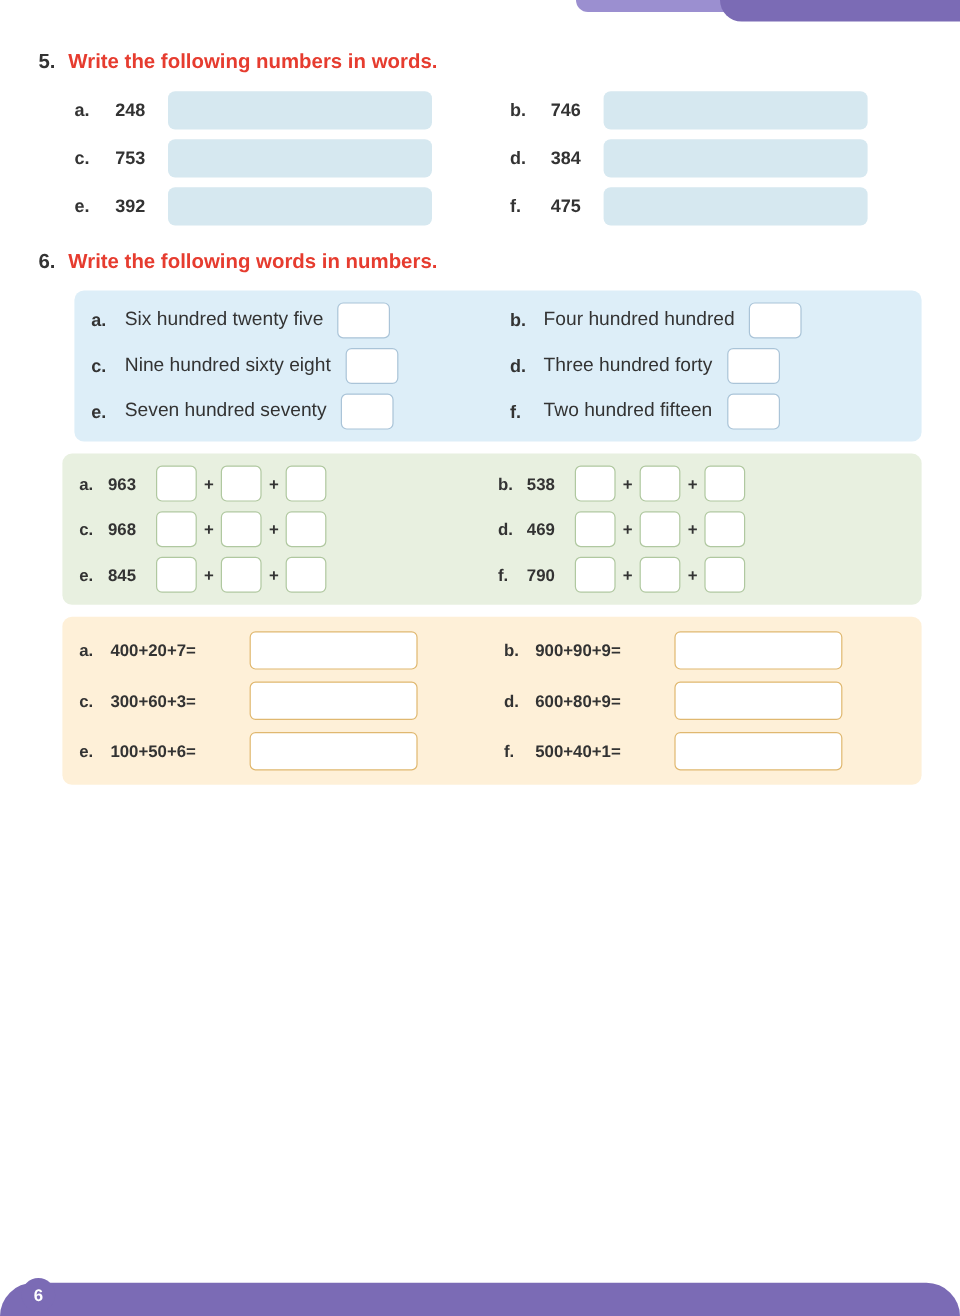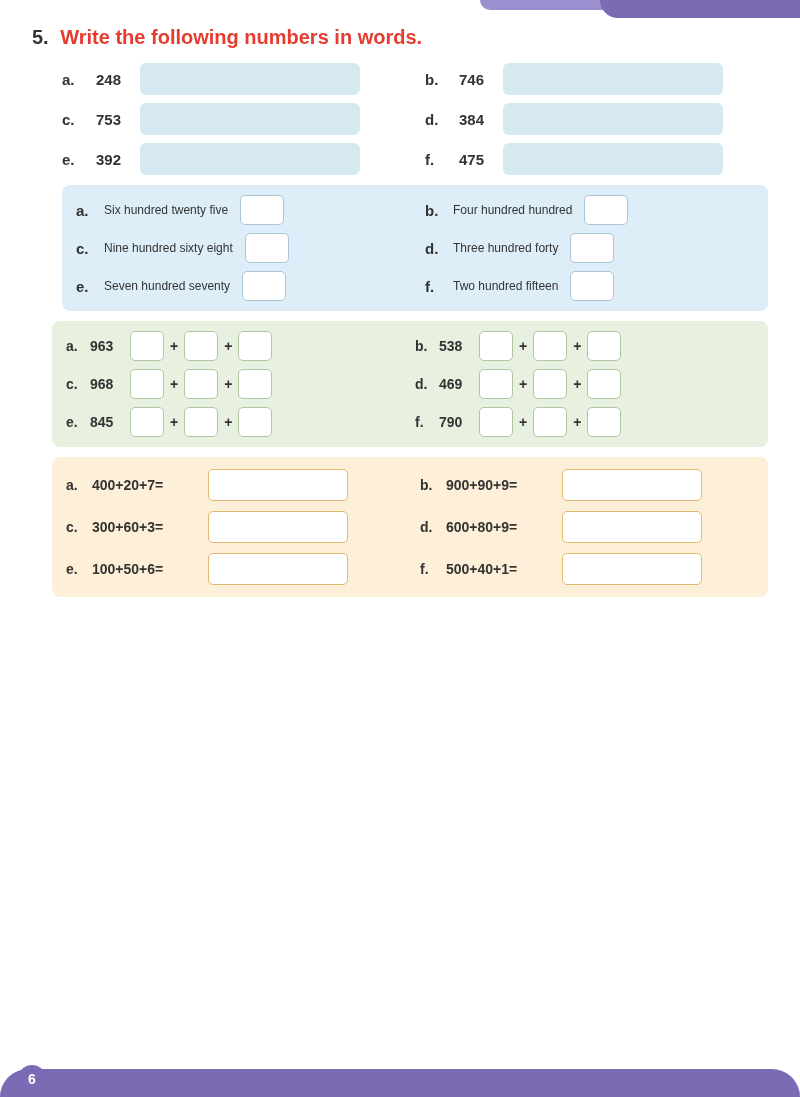--- a/index.html
+++ b/index.html
@@ -58,24 +58,24 @@
       z-index: 10;
     }
 
     .main-content {
       padding: 22px 32px 50px 32px;
     }
 
     
     .section-title {
       color: #e63c2f;
-      font-size: 20px;
+      font-size: 17px;
       font-weight: bold;
       margin-bottom: 14px;
-      margin-top: 4px;
+      margin-top: 20px;
     }
     .section-number {
       color: #333;
       font-weight: bold;
       margin-right: 6px;
     }
 
     
     .ans-box {
       background: #d6e8f0;
@@ -115,21 +115,21 @@
       border-radius: 8px;
       padding: 10px 14px;
       margin-bottom: 10px;
     }
     .s6-item {
       display: flex;
       align-items: center;
       gap: 8px;
     }
     .s6-label { min-width: 20px; font-weight: bold; color: #333; }
-    .s6-text { color: #333; font-size: 12px; margin-right: 4px; }
+    .s6-text { color: #333; font-size: 16px; margin-right: 4px; }
     .ans-box-tiny {
       width: 44px;
       background: #fff;
       border: 1.5px solid #aac4d8;
       border-radius: 5px;
       height: 30px;
       outline: none;
       padding: 0 4px;
       font-size: 14px;
     }
@@ -238,20 +238,24 @@
       <span class="s5-num">392</span>
       <input class="ans-box ans-box-wide" type="text" style="">
     </div>
     <div class="s5-item">
       <span class="s5-label">f.</span>
       <span class="s5-num">475</span>
       <input class="ans-box ans-box-wide" type="text" style="">
     </div>
   </div>
 
+  <div class="section-title">
+    <span class="section-number">6.</span>
+    <span>Write the following words in numbers.</span>
+  </div>
 
   <div class="section6-grid">
 
     <div class="s6-item">
       <span class="s6-label">a.</span>
       <span class="s6-text">Six hundred twenty five</span>
       <input class="ans-box-tiny" type="text" style="">
     </div>
     <div class="s6-item">
       <span class="s6-label">b.</span>

